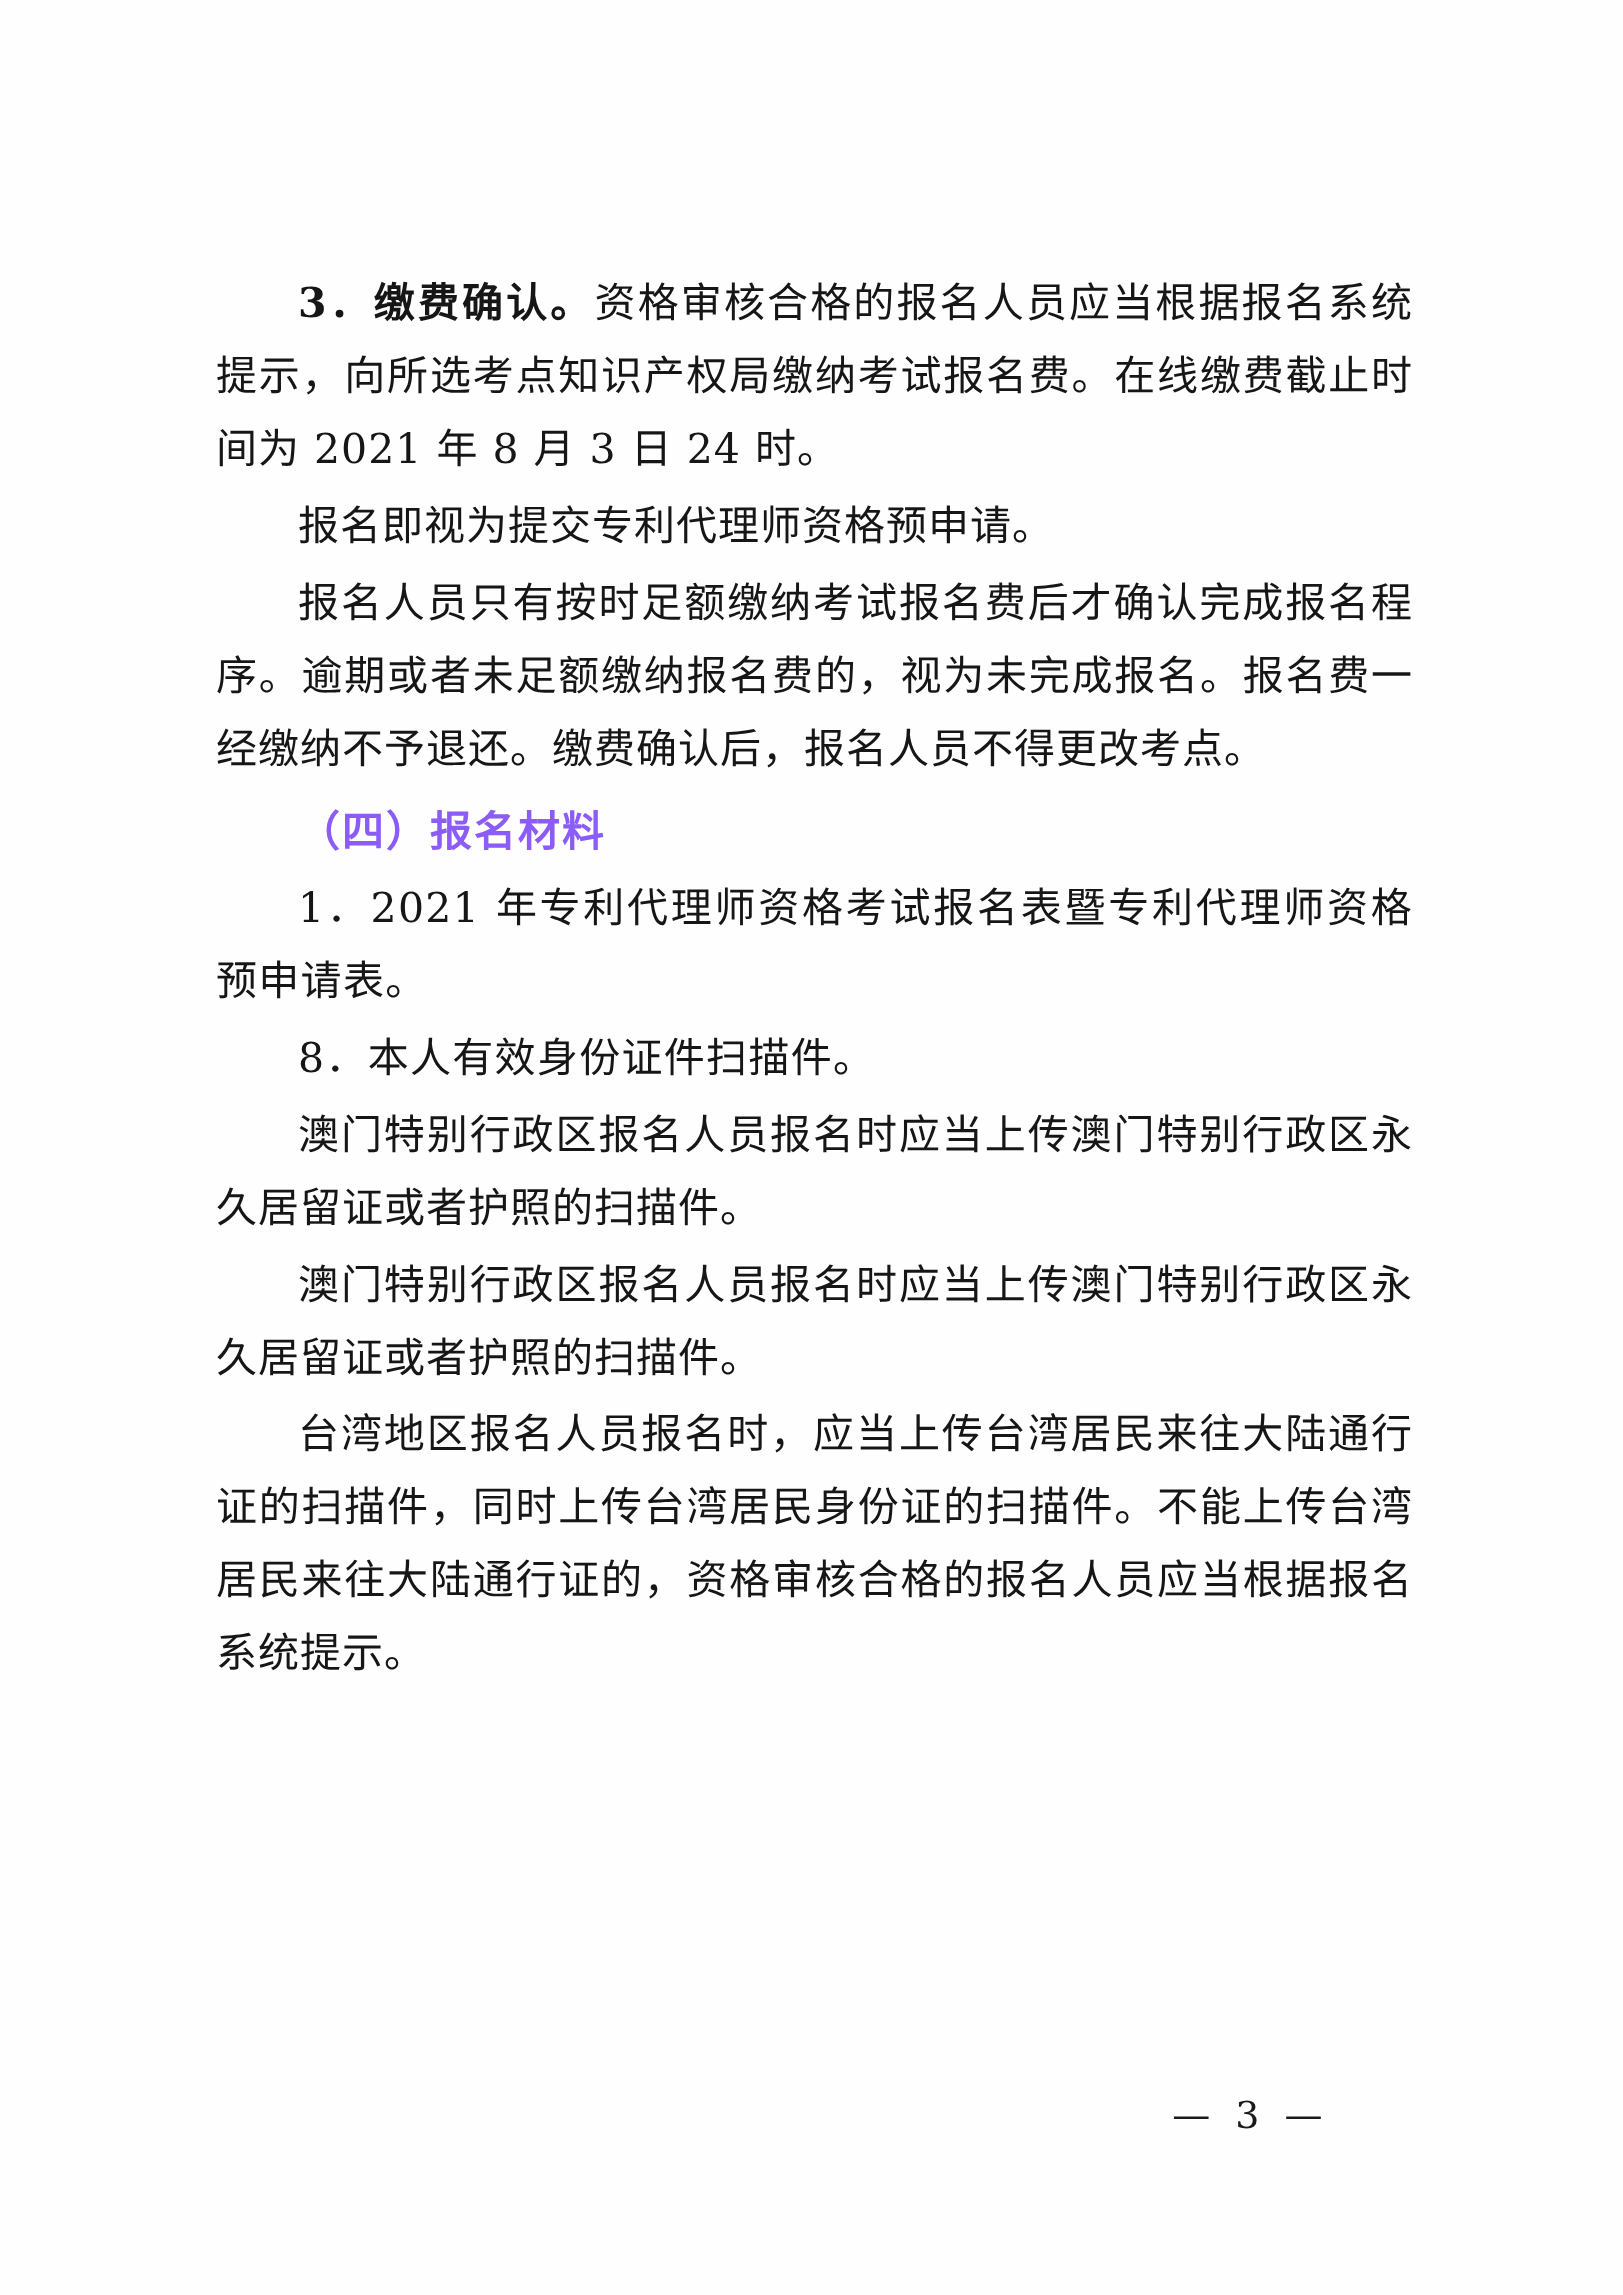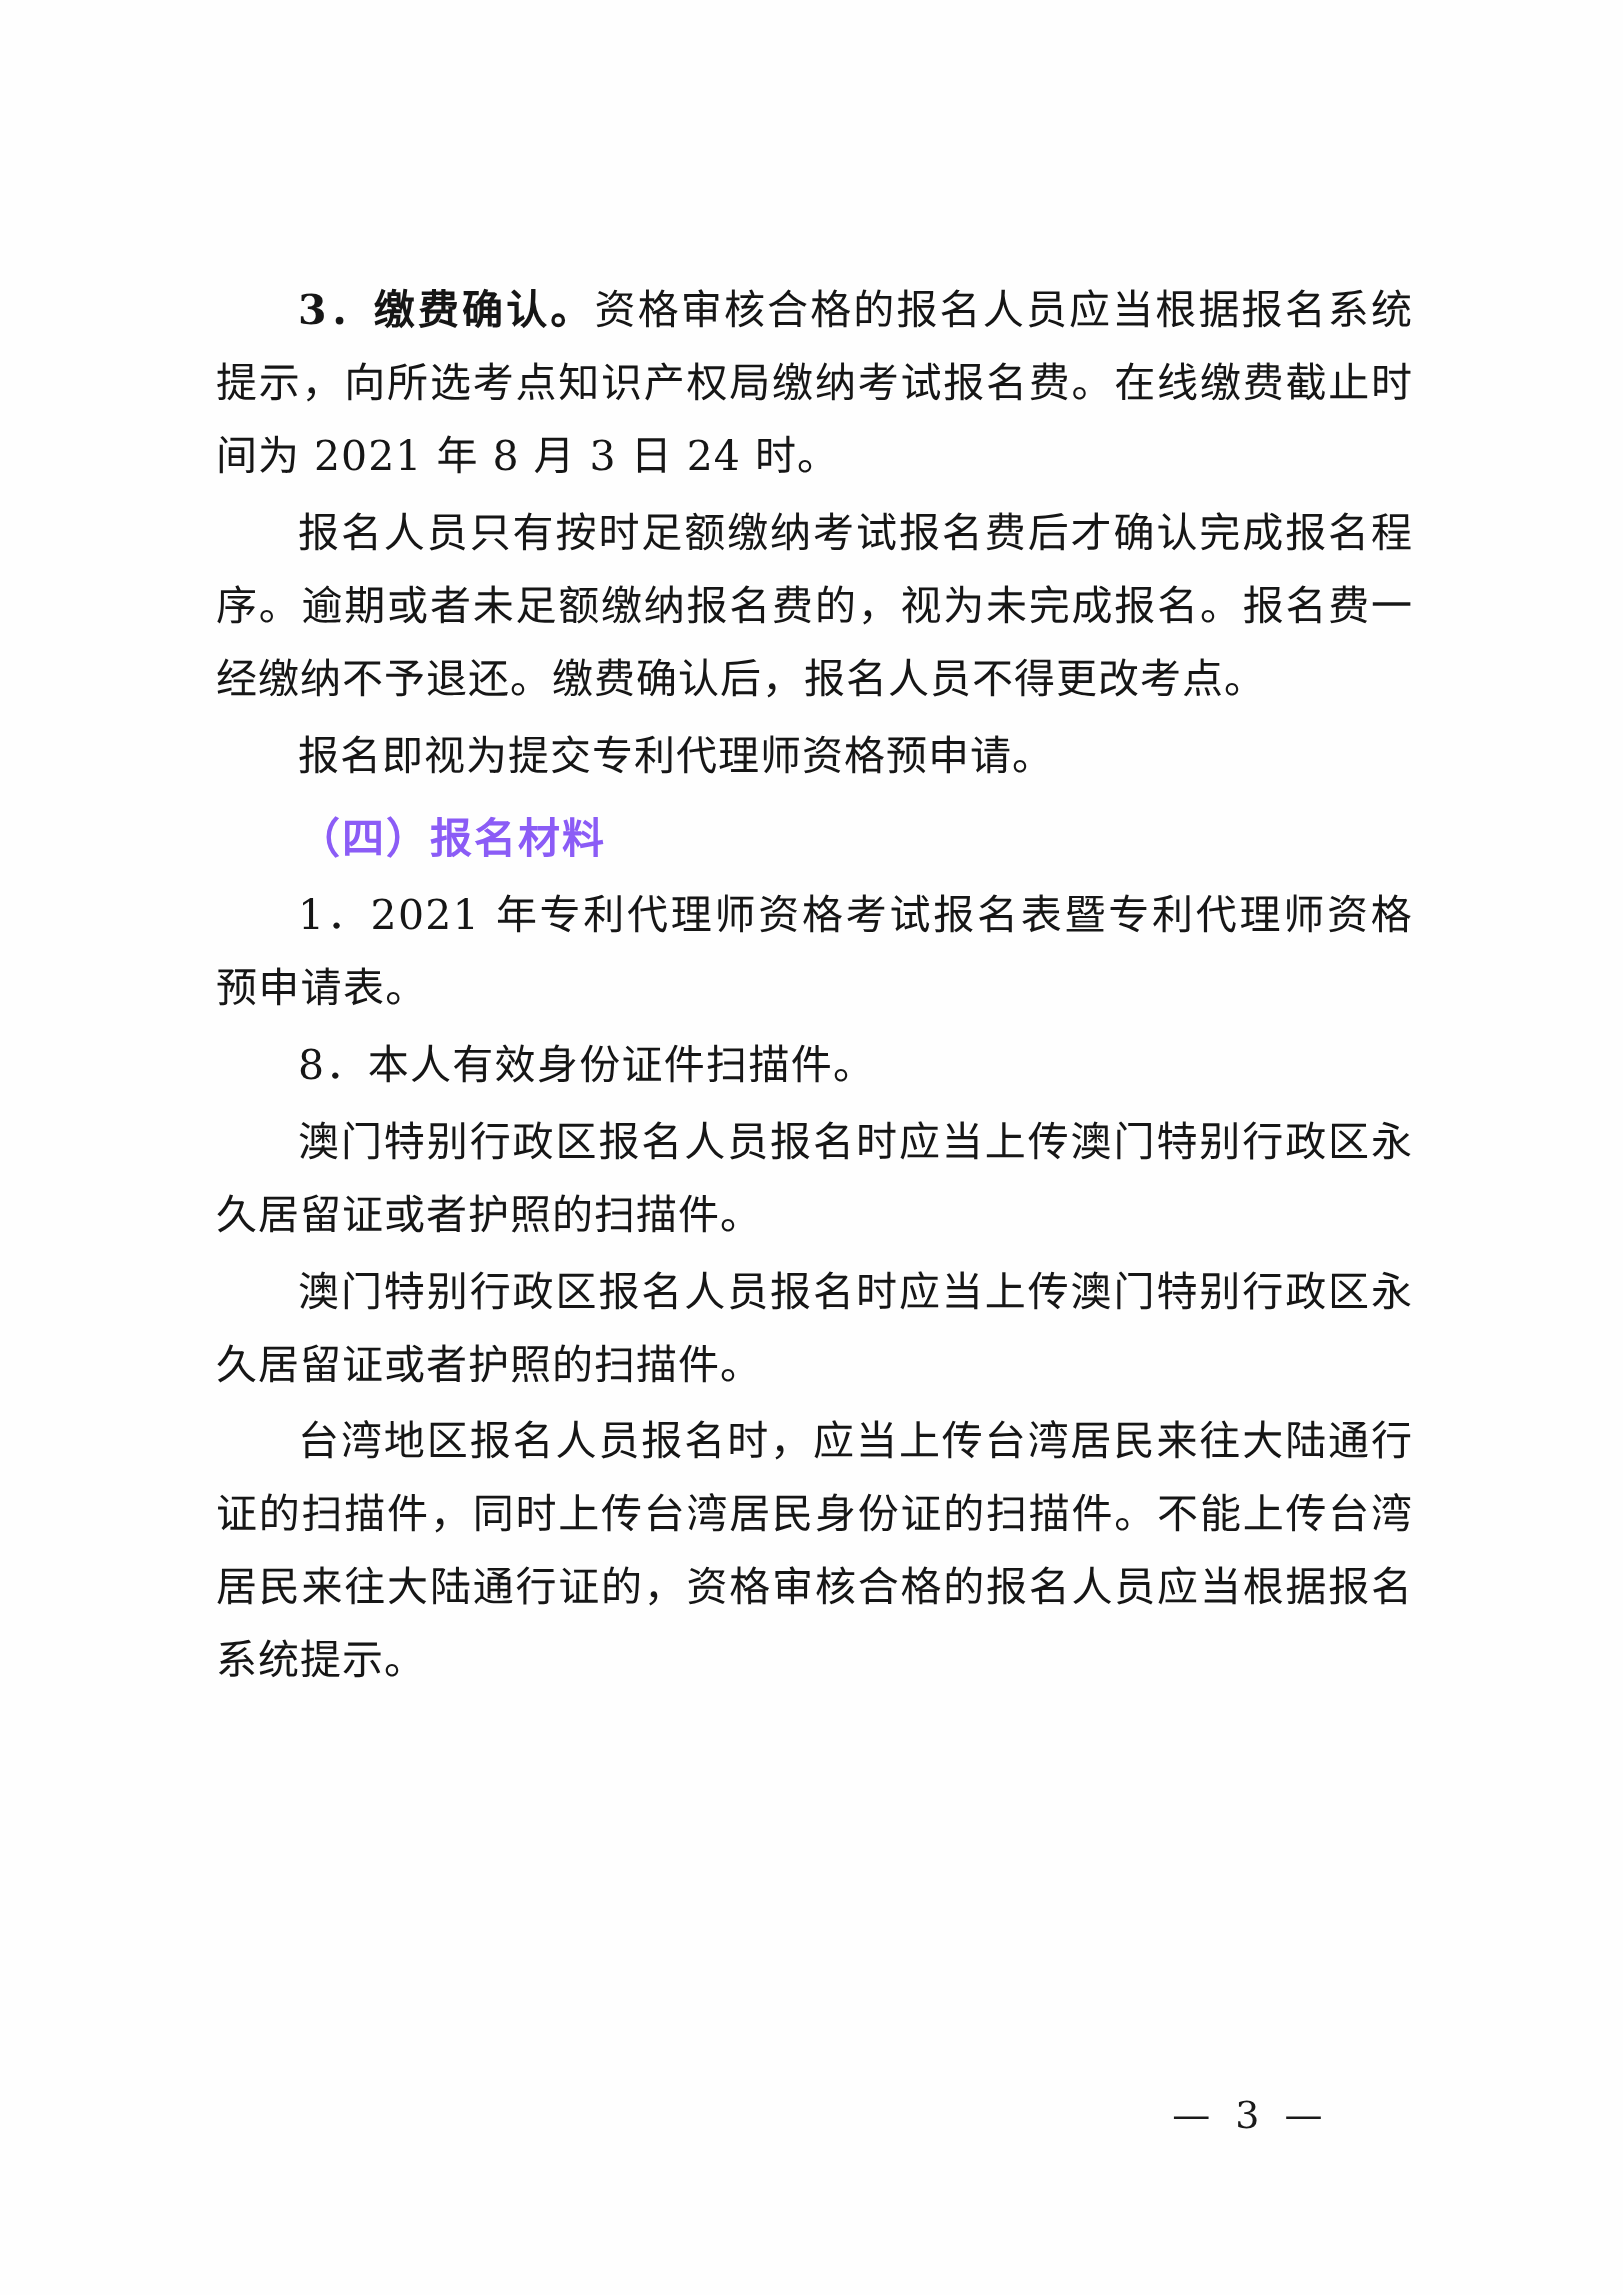--- a/index.html
+++ b/index.html
@@ -17,21 +17,21 @@
     width: 1623px;
     height: 2295px;
     margin: 0 auto;
     background: #fefefe;
     overflow: hidden;
     box-sizing: border-box;
   }
   .content {
     position: absolute;
     left: 216px;
-    top: 274px;
+    top: 267px;
     width: 1197px;
   }
   .para {
     font-size: 41px;
     line-height: 73px;
     letter-spacing: 1px;
     text-align: justify;
     text-justify: inter-character;
     margin: 0 0 3.9px 0;
     word-break: break-all;
@@ -81,23 +81,23 @@
 </style>
 </head>
 <body>
 
 <div class="page">
 
   <div class="content">
 
     <p class="para indent"><span class="strong-lead">3．缴费确认。</span><span>资格审核合格的报名人员应当根据报名系统提示，向所选考点知识产权局缴纳考试报名费。在线缴费截止时间为 2021 年 8 月 3 日 24 时。</span></p>
 
+    <p class="para indent">报名即视为提交专利代理师资格预申请。</p>
+
     <p class="para indent">报名人员只有按时足额缴纳考试报名费后才确认完成报名程序。逾期或者未足额缴纳报名费的，视为未完成报名。报名费一经缴纳不予退还。缴费确认后，报名人员不得更改考点。</p>
-
-    <p class="para indent">报名即视为提交专利代理师资格预申请。</p>
 
     <p class="heading">（四）报名材料</p>
 
 
     <p class="para indent num-lead">1．2021 年专利代理师资格考试报名表暨专利代理师资格预申请表。</p>
 
     <p class="para indent num-lead">8．本人有效身份证件扫描件。</p>
 
 
     <p class="para indent">澳门特别行政区报名人员报名时应当上传澳门特别行政区永久居留证或者护照的扫描件。</p>

